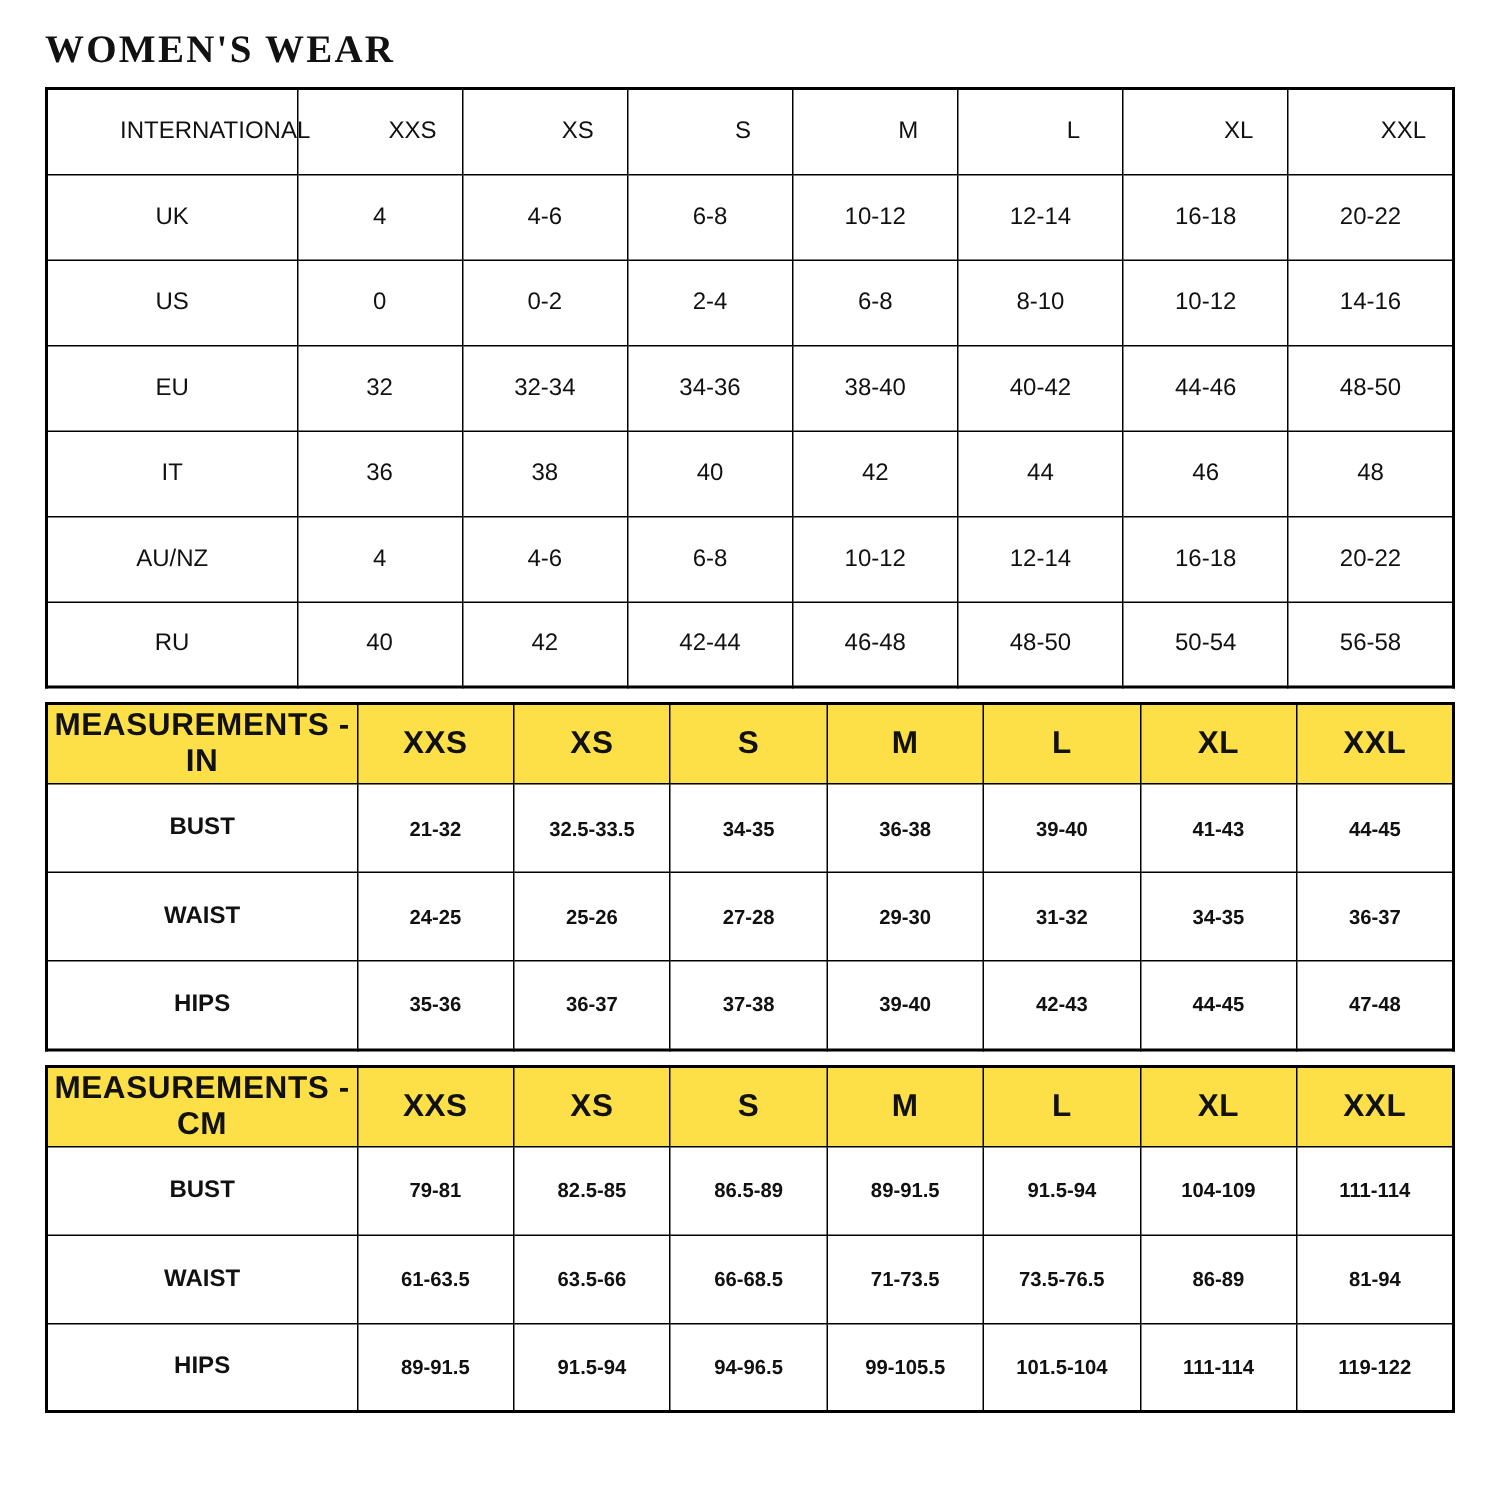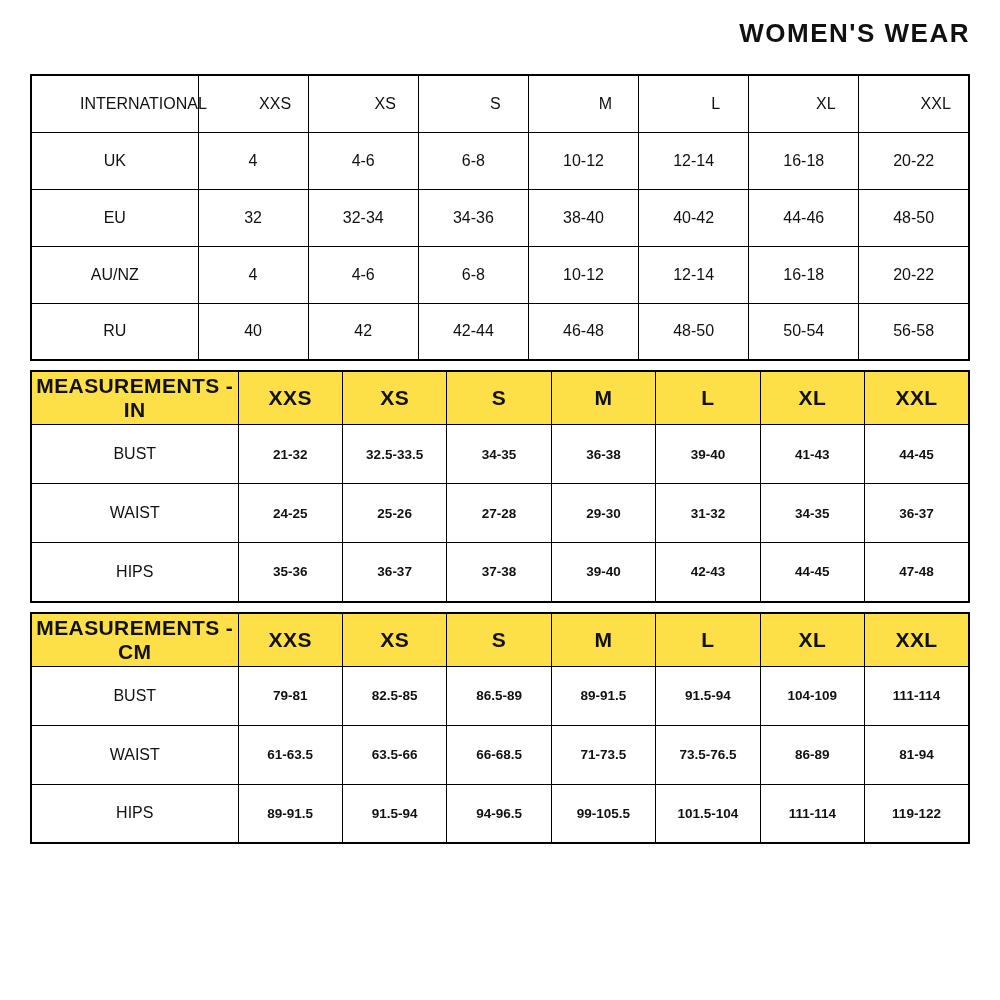--- a/index.html
+++ b/index.html
@@ -10,25 +10,26 @@
     font-family: "Liberation Sans", sans-serif;
     color: #111111;
   }
   .page {
     width: 1000px;
     height: 1000px;
     padding: 12px 30px 20px 30px;
     background: #ffffff;
   }
   h1.page-title {
-    margin: 6px 0 25px 0;
-    text-align: right;
+    margin: 6px 0 10px 0;
+    text-align: left;
     font-size: 26px;
     font-weight: 700;
     letter-spacing: 1.5px;
+    font-family: Liberation Serif, serif;
   }
   table.tbl {
     width: 940px;
     border-collapse: collapse;
     table-layout: fixed;
     border: 2px solid #000;
     margin: 0 0 9px 0;
   }
   table.tbl th, table.tbl td {
     border: 1px solid #000;
@@ -58,21 +59,21 @@
   }
   
   table.meas tr.colhead th {
     background: #fde047;
     font-weight: 700;
     font-size: 21px;
     letter-spacing: 0.4px;
     height: 47px;
   }
   table.meas tbody th {
-    font-weight: 400;
+    font-weight: 700;
     font-size: 16px;
     height: 59px;
   }
   table.meas tbody td {
     font-weight: 700;
     font-size: 13.5px;
     height: 59px;
   }
 </style>
 </head>
@@ -110,28 +111,48 @@
           <th>UK</th>
           <td>4</td>
           <td>4-6</td>
           <td>6-8</td>
           <td>10-12</td>
           <td>12-14</td>
           <td>16-18</td>
           <td>20-22</td>
         </tr>
         <tr>
+          <th>US</th>
+          <td>0</td>
+          <td>0-2</td>
+          <td>2-4</td>
+          <td>6-8</td>
+          <td>8-10</td>
+          <td>10-12</td>
+          <td>14-16</td>
+        </tr>
+        <tr>
           <th>EU</th>
           <td>32</td>
           <td>32-34</td>
           <td>34-36</td>
           <td>38-40</td>
           <td>40-42</td>
           <td>44-46</td>
           <td>48-50</td>
+        </tr>
+        <tr>
+          <th>IT</th>
+          <td>36</td>
+          <td>38</td>
+          <td>40</td>
+          <td>42</td>
+          <td>44</td>
+          <td>46</td>
+          <td>48</td>
         </tr>
         <tr>
           <th>AU/NZ</th>
           <td>4</td>
           <td>4-6</td>
           <td>6-8</td>
           <td>10-12</td>
           <td>12-14</td>
           <td>16-18</td>
           <td>20-22</td>

